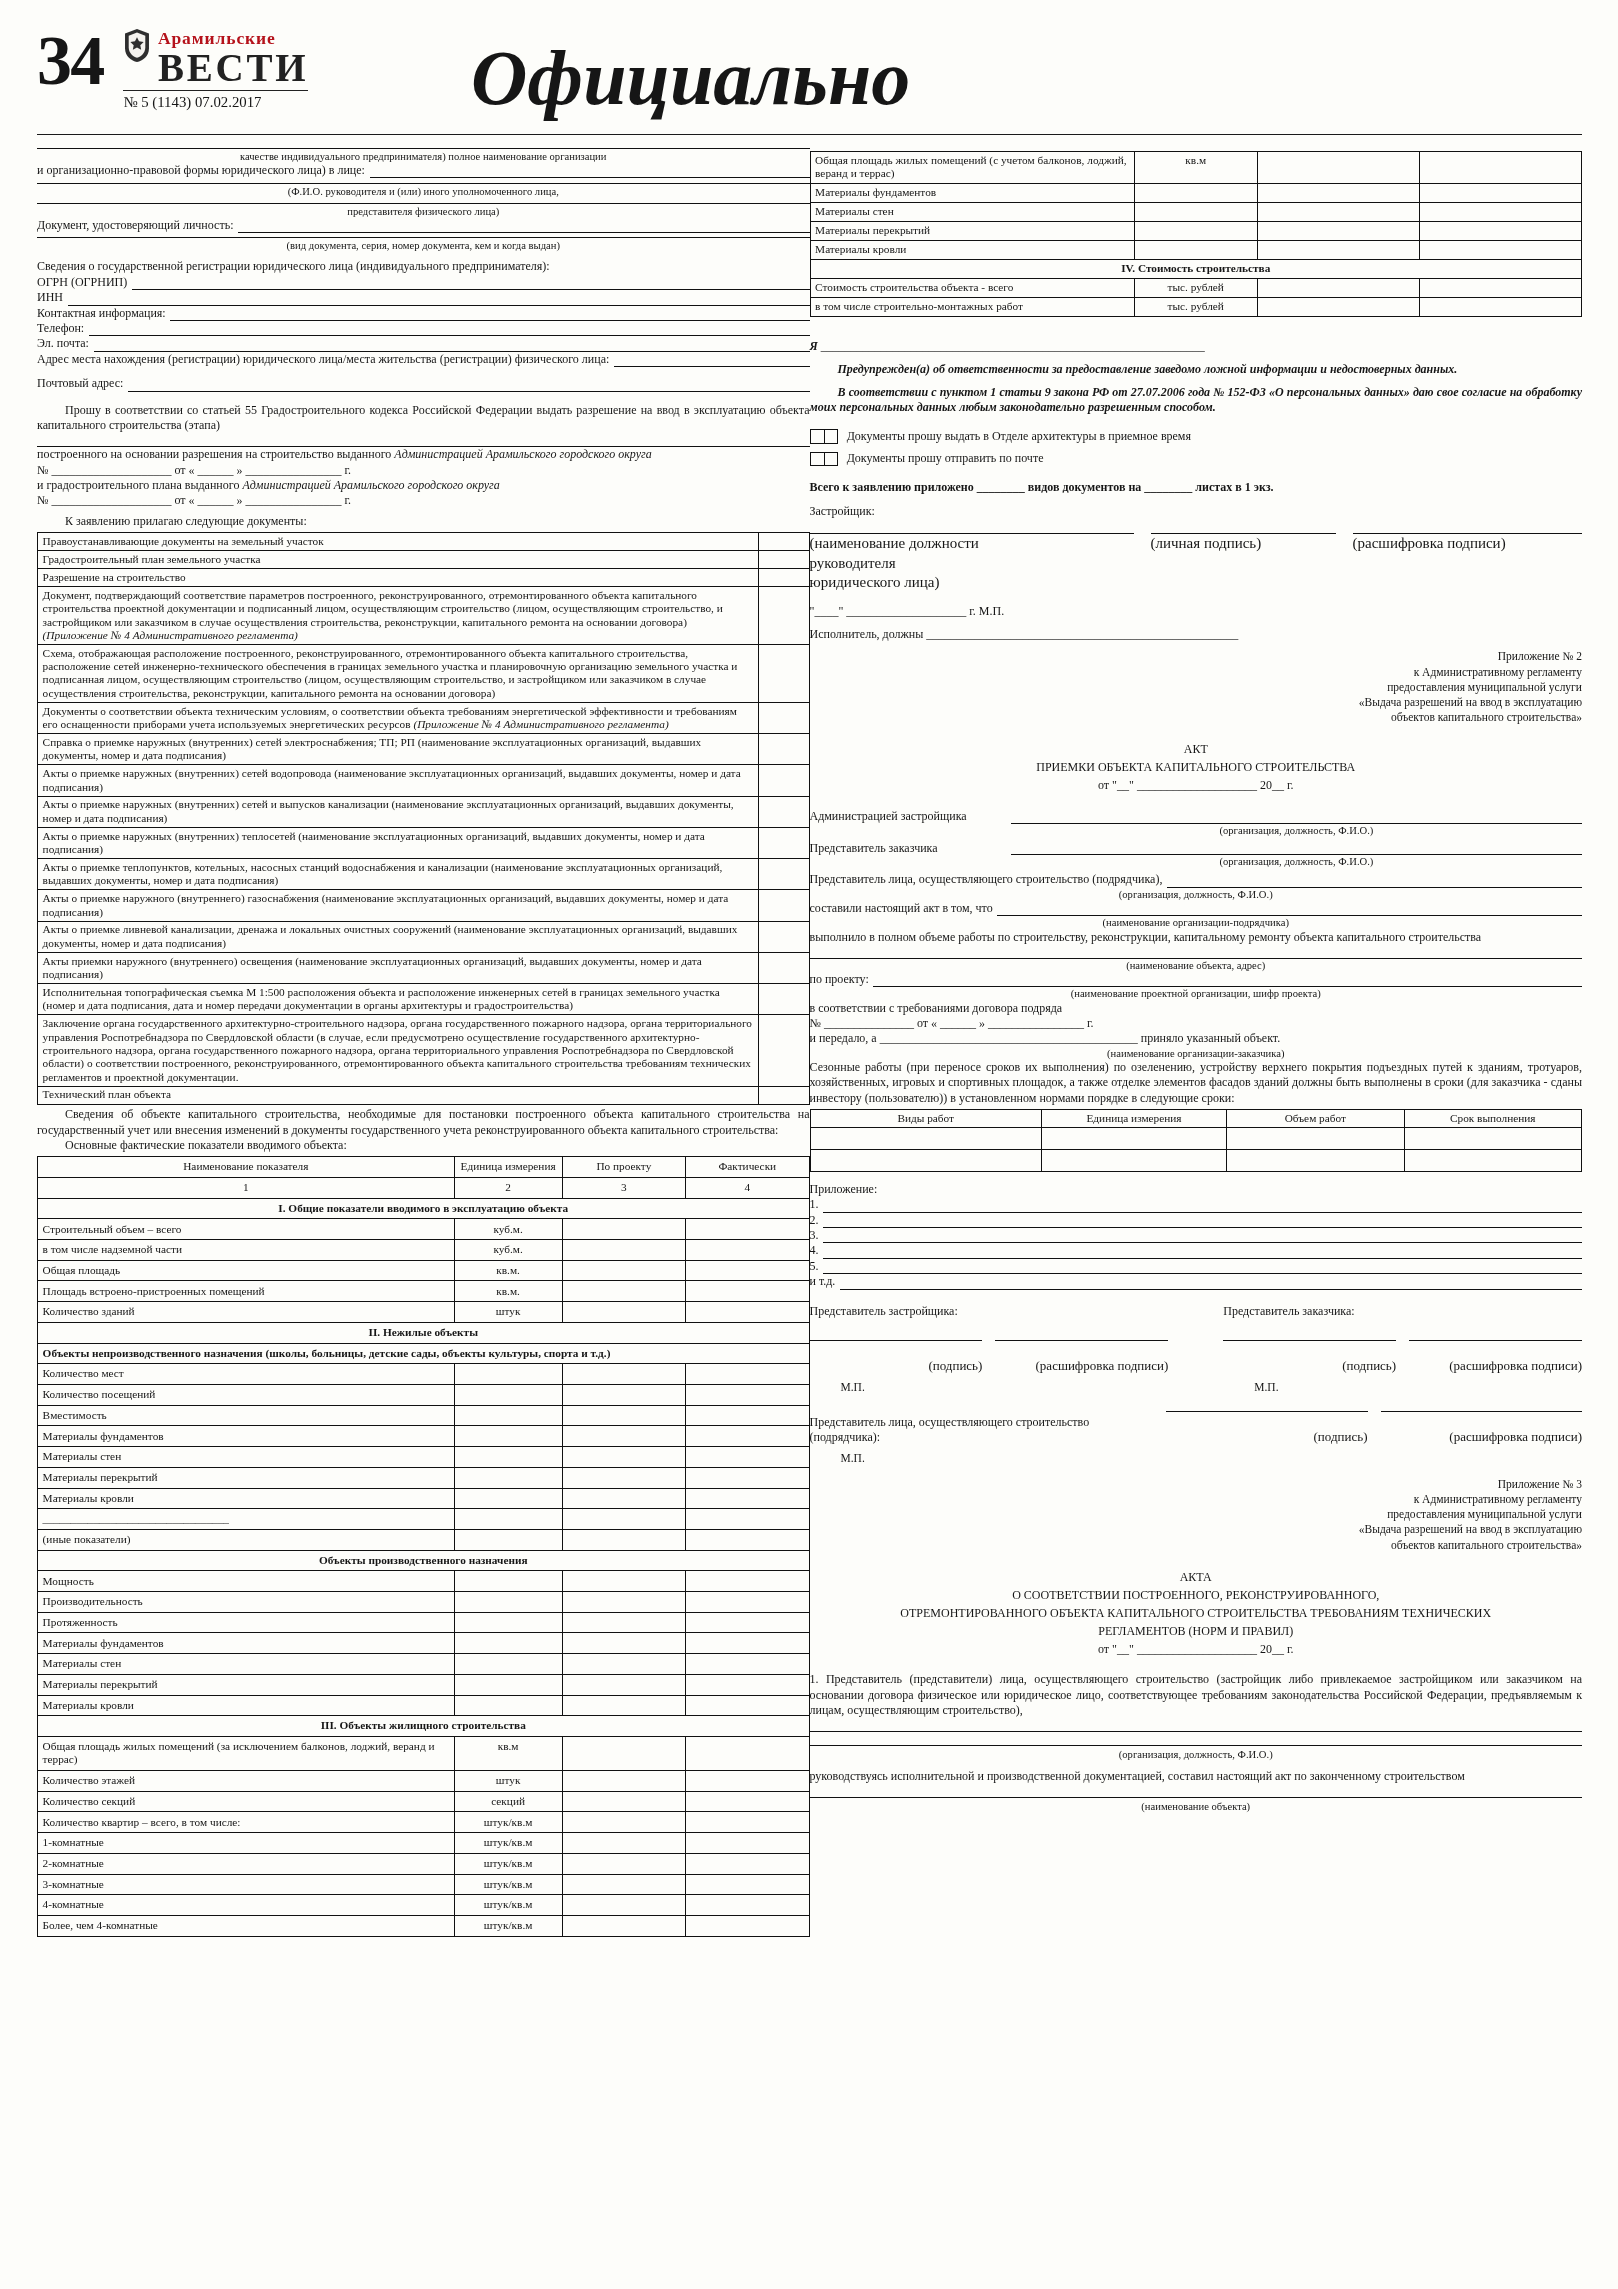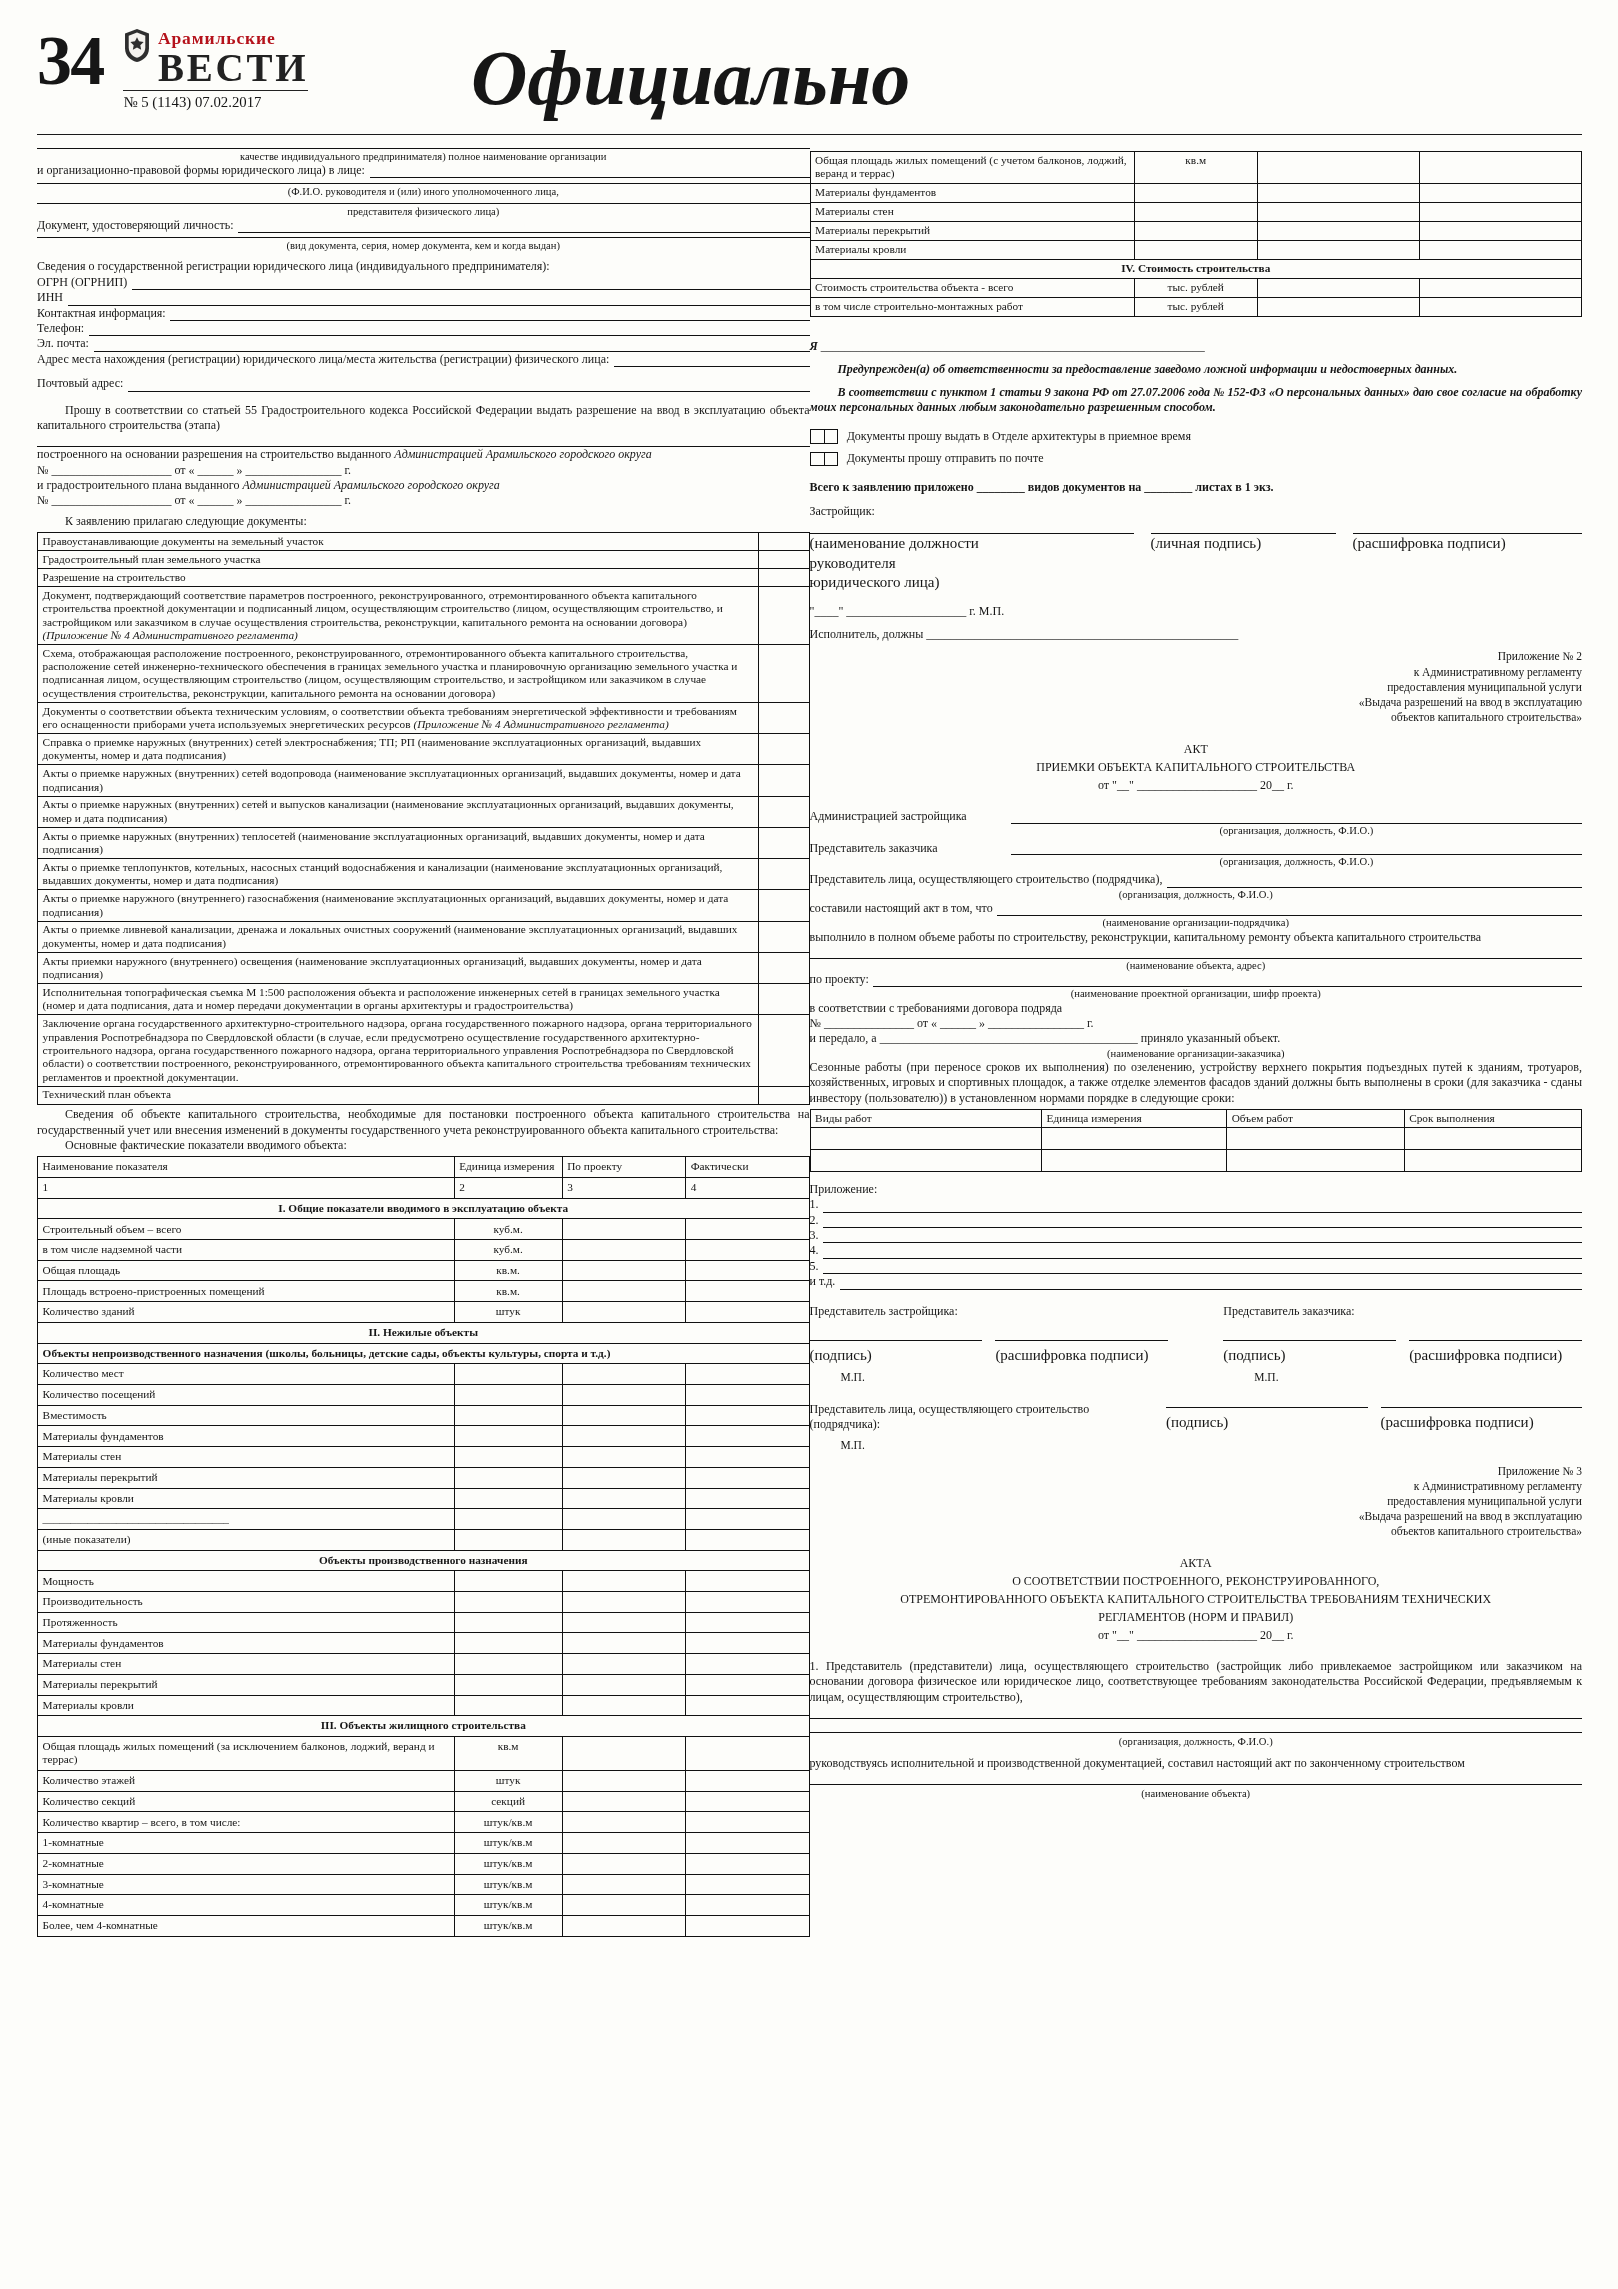--- a/index.html
+++ b/index.html
@@ -38,41 +38,41 @@
   .ulfull { border-bottom:0.9px solid #111; height:14px; }
   .checkrow { display:flex; align-items:center; gap:9.2px; }
   .box { width:28px; height:14.8px; border:0.9px solid #111; position:relative; flex:0 0 auto; }
   .box::after { content:""; position:absolute; left:50%; top:0; bottom:0; border-left:0.9px solid #111; }
   .rightblk { text-align:right; font-size:11.5px; line-height:1.32; }
   .centerblk { text-align:center; font-size:12px; line-height:1.5; }
 
   
   table.grid { width:100%; border-collapse:collapse; table-layout:fixed; margin:2.8px 0; }
   table.grid td { border:0.9px solid #111; font-size:11.3px; line-height:1.18; padding:1.8px 4.6px; vertical-align:top; word-wrap:break-word; }
-  table.grid td.hc { text-align:left; }
+  table.grid td.hc { text-align:center; }
   table.grid td.sec { text-align:center; font-weight:700; }
   table.grid td.secl { font-weight:700; }
   table.grid td.cc { text-align:center; }
   table.grid tr.er td { height:22px; }
   table.indicators-table td { padding:3.2px 4.6px; }
   table.cont-table td { padding:2.3px 4.6px; }
 
   
   .sig3 { display:flex; gap:16.6px; margin-top:13px; }
   .s3c { border-top:0.9px solid #111; text-align:left; font-size:15px; line-height:1.3; padding-top:0.9px; }
   .w1 { width:42%; } .w2 { width:24%; } .w3 { flex:1; }
   .sigfield { display:flex; align-items:flex-start; gap:7.4px; }
   .sf-l { flex:0 0 194px; }
   .sf-r { flex:1; padding-top:1.8px; }
   .sf-line { border-bottom:0.9px solid #111; height:13px; }
   .signpair { display:flex; gap:55px; }
   .sp-half { flex:1; }
   .sp-title { margin-bottom:20px; }
   .sp-caps { display:flex; gap:13px; }
-  .spc { flex:1; border-top:0.9px solid #111; text-align:left; font-size:15px; padding-top:5px; }
+  .spc { flex:1; border-top:0.9px solid #111; text-align:right; font-size:13px; padding-top:17px; }
   .sp-mp { margin-top:5.5px; font-size:11.5px; padding-left:31px; }
   .so-row { display:flex; gap:16.6px; align-items:flex-end; }
   .so-title { flex:0 0 44%; }
   .so-caps { flex:1; }
 </style>
 </head>
 <body>
 
 <div class="page">
   <header class="masthead">

